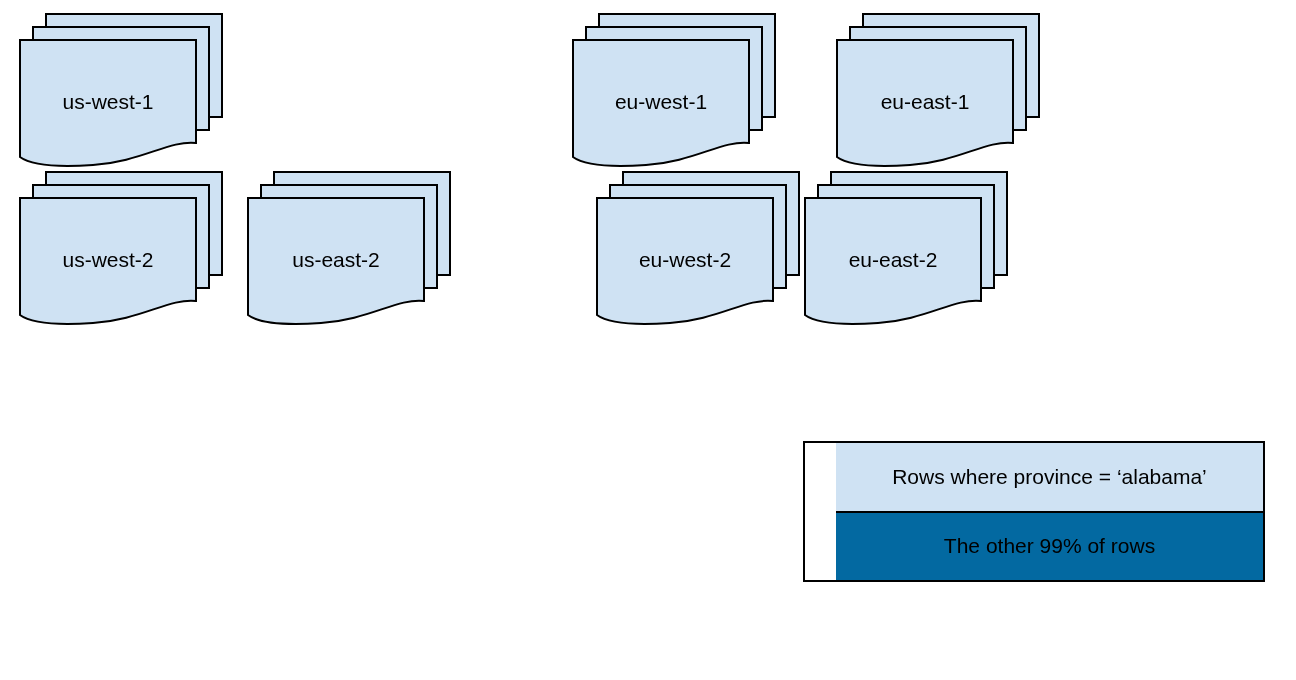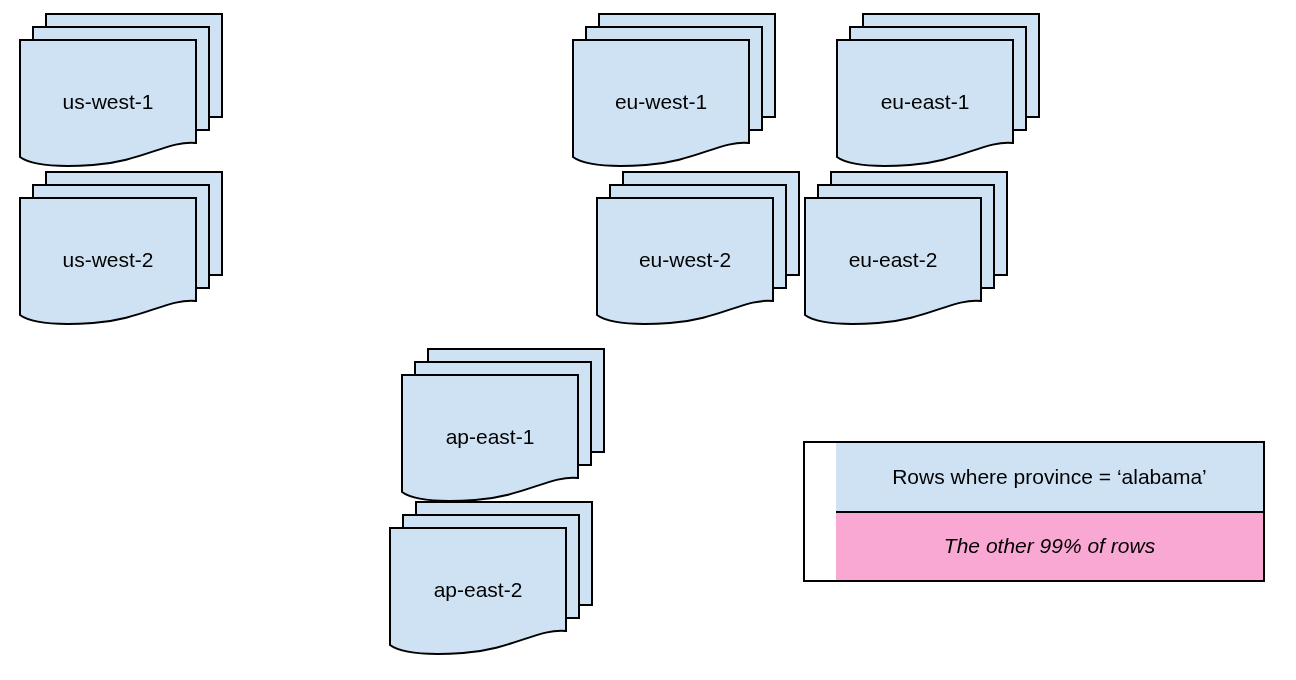--- a/index.html
+++ b/index.html
@@ -89,59 +89,51 @@
 
   <div class="stack" style="left:19px; top:171px;">
     <svg width="204" height="158" viewBox="0 0 204 158">
       <rect class="sheet" x="27" y="1" width="176" height="103" fill="#cfe2f3"></rect>
       <rect class="sheet" x="14" y="14" width="176" height="103" fill="#cfe2f3"></rect>
       <path class="sheet" d="M 1 27 H 177 V 130 C 150 127 122 149 74 152 C 44 154 13 153 1 144 Z" fill="#cfe2f3"></path>
       <text class="doc-label" x="89" y="96" text-anchor="middle">us-west-2</text>
     </svg>
   </div>
 
+  <div class="stack" style="left:247px; top:171px;">
+    <svg width="204" height="158" viewBox="0 0 204 158">
+      <rect class="sheet" x="27" y="1" width="176" height="103" fill="#cfe2f3"></rect>
+      <rect class="sheet" x="14" y="14" width="176" height="103" fill="#cfe2f3"></rect>
+      <path class="sheet" d="M 1 27 H 177 V 130 C 150 127 122 149 74 152 C 44 154 13 153 1 144 Z" fill="#cfe2f3"></path>
+      <text class="doc-label" x="89" y="96" text-anchor="middle">us-east-2</text>
+    </svg>
+  </div>
 
   <div class="stack" style="left:596px; top:171px;">
     <svg width="204" height="158" viewBox="0 0 204 158">
       <rect class="sheet" x="27" y="1" width="176" height="103" fill="#cfe2f3"></rect>
       <rect class="sheet" x="14" y="14" width="176" height="103" fill="#cfe2f3"></rect>
       <path class="sheet" d="M 1 27 H 177 V 130 C 150 127 122 149 74 152 C 44 154 13 153 1 144 Z" fill="#cfe2f3"></path>
       <text class="doc-label" x="89" y="96" text-anchor="middle">eu-west-2</text>
     </svg>
   </div>
 
   <div class="stack" style="left:804px; top:171px;text-align:right;">
     <svg width="204" height="158" viewBox="0 0 204 158">
       <rect class="sheet" x="27" y="1" width="176" height="103" fill="#cfe2f3"></rect>
       <rect class="sheet" x="14" y="14" width="176" height="103" fill="#cfe2f3"></rect>
       <path class="sheet" d="M 1 27 H 177 V 130 C 150 127 122 149 74 152 C 44 154 13 153 1 144 Z" fill="#cfe2f3"></path>
       <text class="doc-label" x="89" y="96" text-anchor="middle">eu-east-2</text>
     </svg>
   </div>
 
-  <div class="stack" style="left:401px; top:348px;">
-    <svg width="204" height="158" viewBox="0 0 204 158">
-      <rect class="sheet" x="27" y="1" width="176" height="103" fill="#cfe2f3"></rect>
-      <rect class="sheet" x="14" y="14" width="176" height="103" fill="#cfe2f3"></rect>
-      <path class="sheet" d="M 1 27 H 177 V 130 C 150 127 122 149 74 152 C 44 154 13 153 1 144 Z" fill="#cfe2f3"></path>
-      <text class="doc-label" x="89" y="96" text-anchor="middle">ap-east-1</text>
-    </svg>
-  </div>
 
-  <div class="stack" style="left:389px; top:501px;">
-    <svg width="204" height="158" viewBox="0 0 204 158">
-      <rect class="sheet" x="27" y="1" width="176" height="103" fill="#cfe2f3"></rect>
-      <rect class="sheet" x="14" y="14" width="176" height="103" fill="#cfe2f3"></rect>
-      <path class="sheet" d="M 1 27 H 177 V 130 C 150 127 122 149 74 152 C 44 154 13 153 1 144 Z" fill="#cfe2f3"></path>
-      <text class="doc-label" x="89" y="96" text-anchor="middle">ap-east-2</text>
-    </svg>
-  </div>
 
   <div class="legend">
     <div class="legend-row" style="background-color: rgb(207, 226, 243);">
       <span>Rows where province = ‘alabama’</span>
     </div>
-    <div class="legend-row" style="background-color: #f9a8d4; font-style: italic;">
+    <div class="legend-row" style="background-color: #0369a1;">
       <span>The other 99% of rows</span>
     </div>
   </div>
 
 </div>
 
 </body></html>

